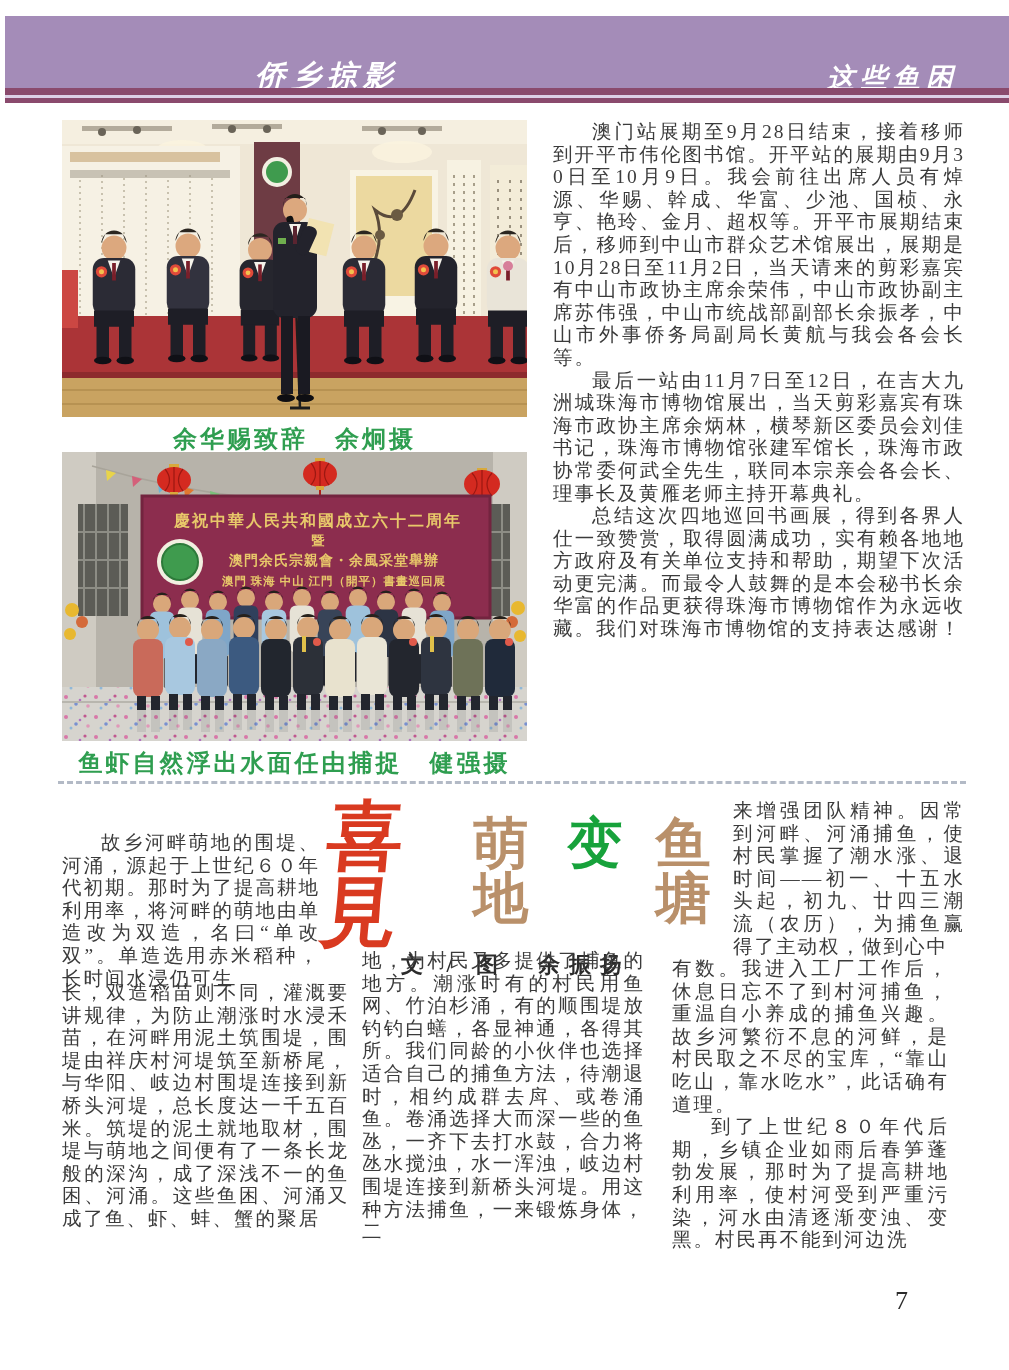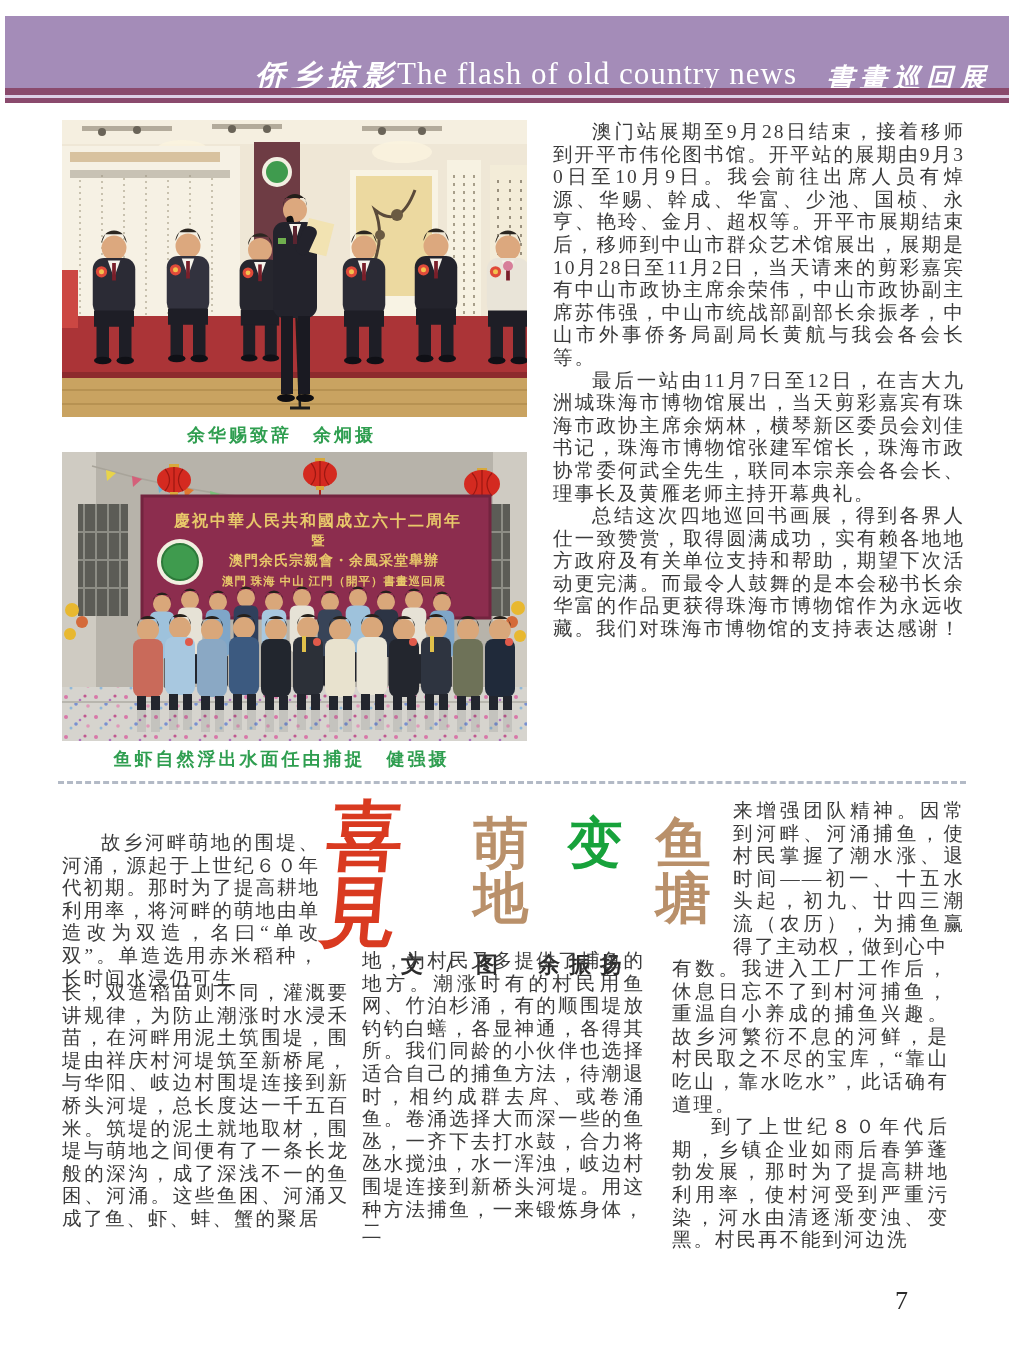--- a/index.html
+++ b/index.html
@@ -9,22 +9,22 @@
   .banner{position:absolute;left:5px;right:0;top:16px;height:78px;background:#a48cb8;}
   .banner .cn{position:absolute;color:#fff;font-weight:bold;font-style:italic;}
   .banner .cn-left{left:250px;top:40px;font-size:30px;letter-spacing:6px;}
   .banner .en{position:absolute;left:392px;top:40px;color:#fff;font-size:31px;letter-spacing:1px;}
   .banner .cn-right{left:822px;top:44px;font-size:27px;letter-spacing:6px;}
   .stripe1{position:absolute;left:5px;right:0;top:88px;height:7px;background:#8a4a6d;}
   .stripe-gap{position:absolute;left:5px;right:0;top:95px;height:3px;background:#ddd0e6;}
   .stripe2{position:absolute;left:5px;right:0;top:98px;height:5px;background:#8a4a6d;}
   
   .photo{position:absolute;left:62px;display:block;}
-  .caption{position:absolute;left:49px;width:465px;text-align:center;color:#2f9e50;
-           font-weight:bold;font-size:18px;letter-spacing:3px;}
+  .caption{position:absolute;left:62px;width:465px;text-align:center;color:#2f9e50;
+           font-weight:bold;font-size:24px;letter-spacing:3px;}
   
   .btxt{font-size:19.5px;line-height:22.6px;color:#3b3b3b;text-align:justify;
         text-justify:inter-ideograph;letter-spacing:2px;word-break:break-all;}
   .btxt p{margin:0;text-indent:2em;}
   .btxt p.noind{text-indent:0;}
   .rcol{position:absolute;left:553px;top:121px;width:412px;}
   .divider{position:absolute;left:58px;top:781px;width:908px;height:0;
            border-top:3px dashed #9aa4b4;opacity:.75;}
   
   .ftitle{position:absolute;left:292px;top:798px;width:448px;text-align:center;}
@@ -42,22 +42,21 @@
   .c3l{position:absolute;left:672px;top:958px;width:277px;}
   .pagenum{position:absolute;left:895px;top:1286px;font-size:26px;color:#2b2b2b;}
 </style>
 </head>
 <body>
 
 <div class="page">
 
   <div class="banner">
     <span class="cn cn-left">侨乡掠影</span>
-    <span class="en">The flash of old country news</span>
-    <span class="cn cn-right">書畫巡回展</span>
+    <span class="cn cn-right">这些鱼困</span>
   </div>
   <div class="stripe1"></div>
   <div class="stripe-gap"></div>
   <div class="stripe2"></div>
 
   <svg class="photo" style="top:120px" width="465" height="297" viewBox="0 0 465 297" aria-label="speech photo">
     <rect x="0" y="0" width="465" height="297" fill="#efe7d6"></rect>
 
     <rect x="0" y="0" width="465" height="24" fill="#f5efe0"></rect>
     <rect x="20" y="6" width="90" height="5" fill="#b3ab9b"></rect>

